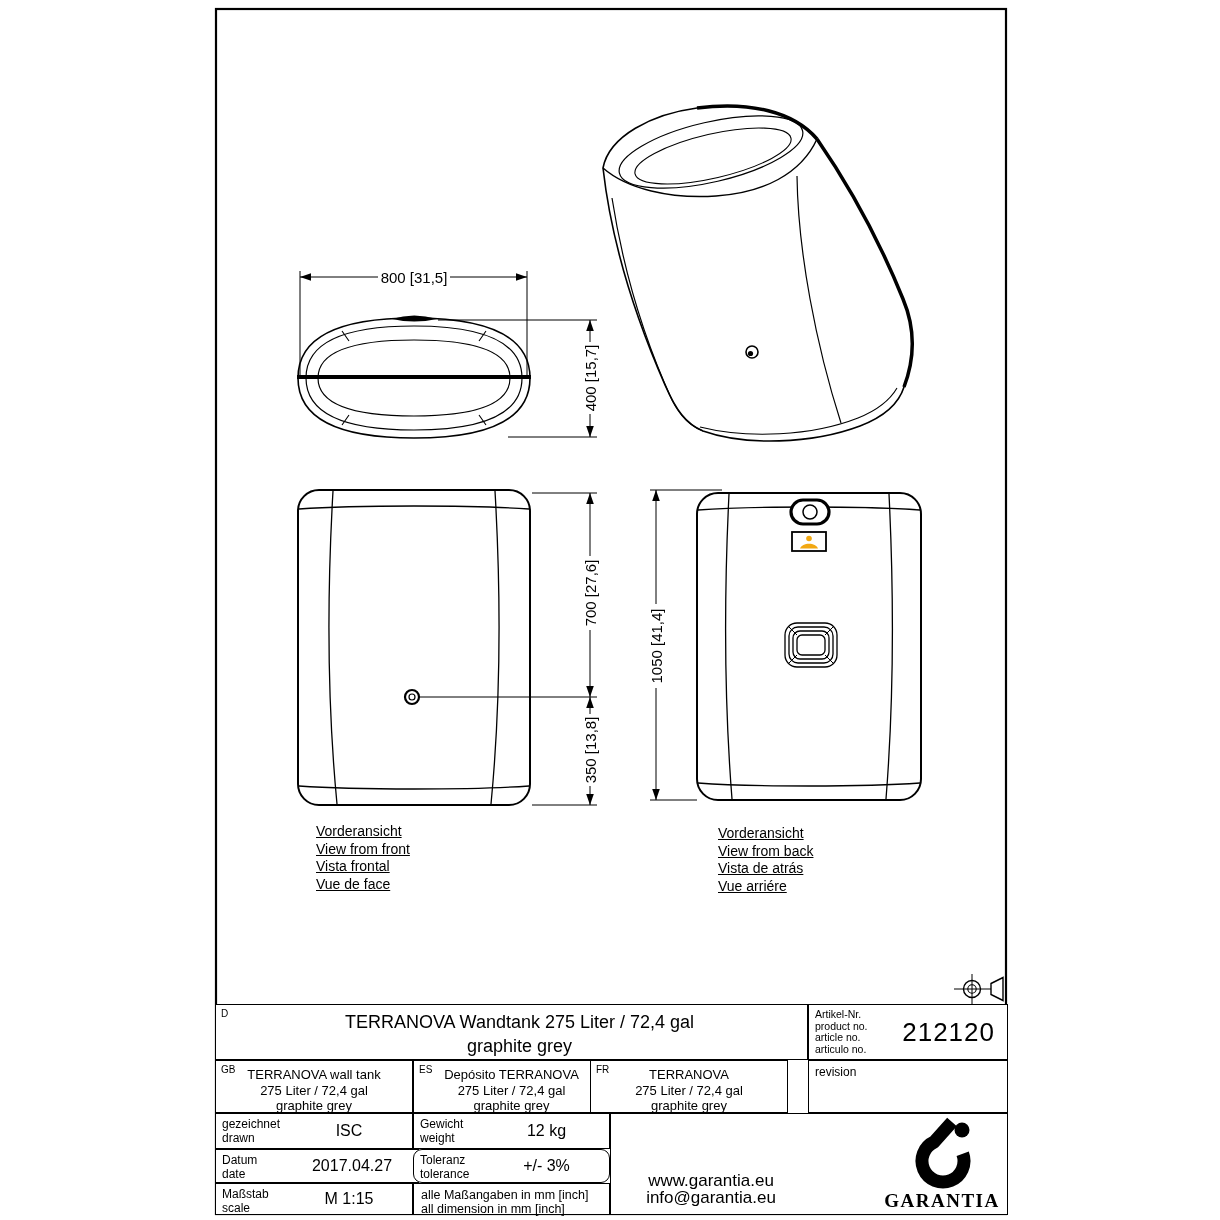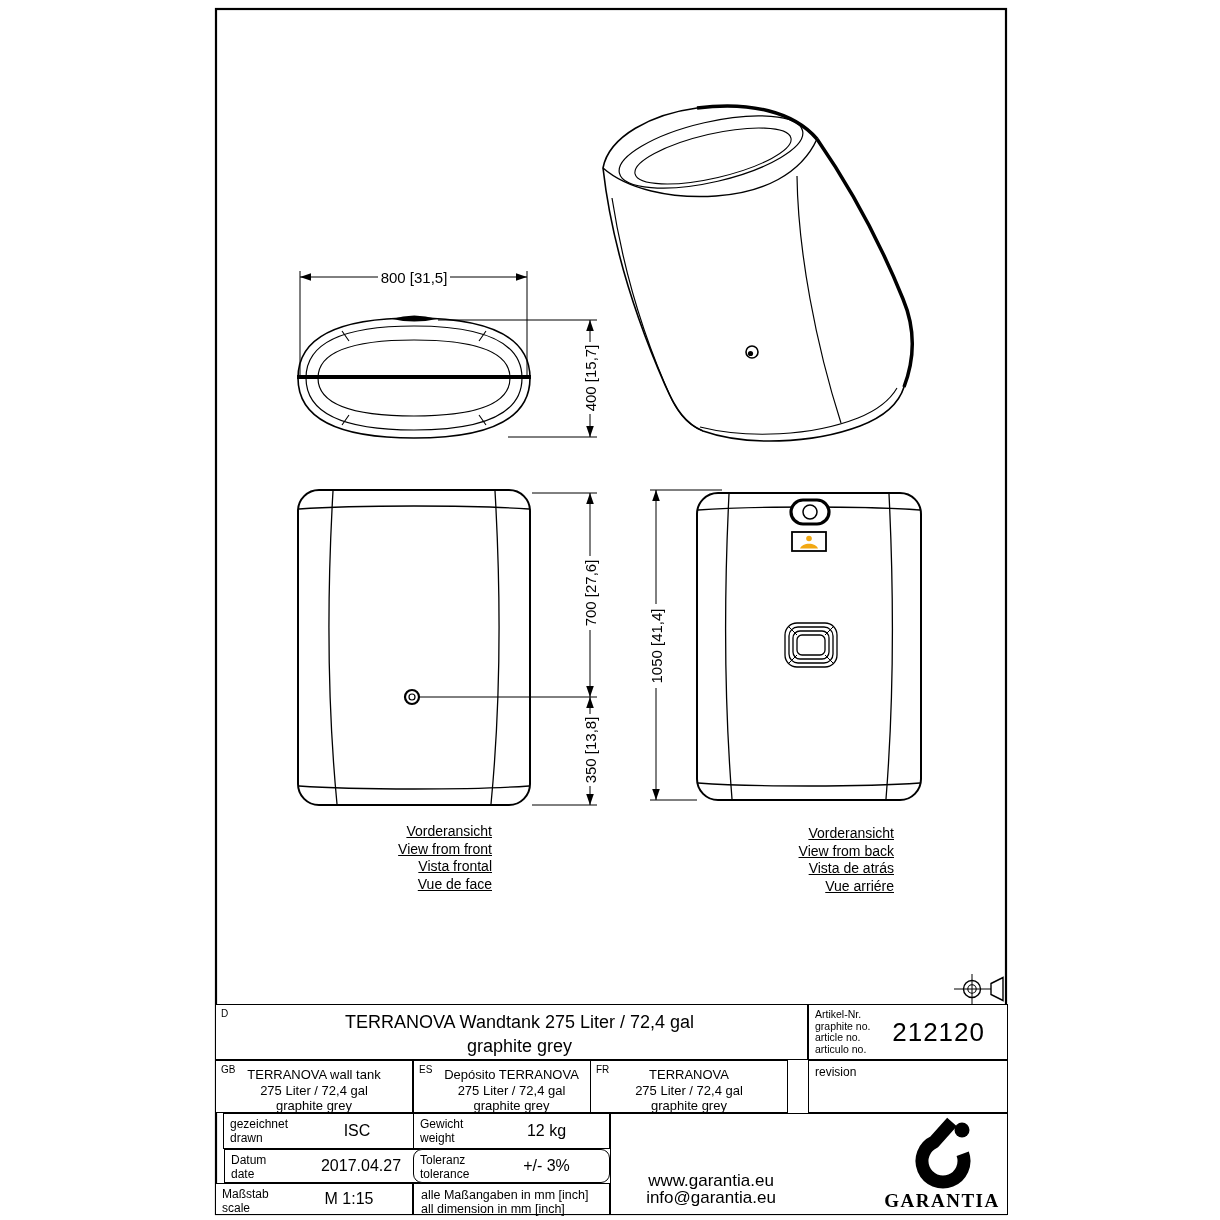--- a/index.html
+++ b/index.html
@@ -1,28 +1,28 @@
 <!DOCTYPE html>
 <html><head>
 <meta charset="utf-8">
 <style>
   html,body{margin:0;padding:0;background:#fff;}
   #sheet{position:relative;width:1220px;height:1220px;background:#fff;overflow:hidden;
          font-family:"Liberation Sans", sans-serif;color:#000;}
   #drawing-svg{position:absolute;left:0;top:0;}
   .dim{font-family:"Liberation Sans", sans-serif;font-size:15px;fill:#000;}
-  .captions{position:absolute;width:176px;text-align:right;font-size:14px;line-height:17.5px;}
+  .captions{position:absolute;width:176px;text-align:left;font-size:14px;line-height:17.5px;}
   .captions span{display:block;text-decoration:underline;}
   
   .cell{position:absolute;border:1px solid #000;box-sizing:border-box;background:#fff;}
   .code{position:absolute;left:5px;top:3px;font-size:10px;}
   .d-title{position:absolute;left:16px;right:0;top:5px;text-align:center;font-size:18px;line-height:24px;}
   .lang-lines{position:absolute;left:0;right:0;top:6px;text-align:center;font-size:13px;line-height:15.5px;}
   .art-labels{position:absolute;left:6px;top:4px;font-size:10.5px;line-height:11.5px;}
-  .art-number{position:absolute;right:22px;top:12px;font-size:26px;letter-spacing:1px;}
+  .art-number{position:absolute;right:12px;top:12px;font-size:26px;letter-spacing:1px;}
   .fld-label{position:absolute;left:6px;top:4px;font-size:12px;line-height:13.5px;}
   .fld-value{position:absolute;left:70px;right:0;top:50%;transform:translateY(-50%);
              text-align:center;font-size:16px;}
   .rev-label{position:absolute;left:6px;top:4px;font-size:12px;}
   .note-lines{position:absolute;left:7px;top:4px;font-size:12.5px;line-height:14px;}
   .contact{position:absolute;left:0;top:58px;width:200px;text-align:center;font-size:17px;line-height:17px;}
   .brand-text{position:absolute;left:268px;top:76px;width:126px;text-align:center;
               font-family:"Liberation Serif", serif;font-weight:bold;font-size:19px;letter-spacing:1.5px;}
   .logo-svg{position:absolute;left:290px;top:2px;}
 </style>
@@ -147,21 +147,21 @@
     <span class="code">D</span>
     <div class="d-title">
       <div>TERRANOVA Wandtank 275 Liter / 72,4 gal</div>
       <div>graphite grey</div>
     </div>
   </div>
 
   <div class="cell" style="left:808px;top:1004px;width:200px;height:56px;">
     <div class="art-labels">
       <div>Artikel-Nr.</div>
-      <div>graphite no.</div>
+      <div>product no.</div>
       <div>article no.</div>
       <div>articulo no.</div>
     </div>
     <span class="art-number">212120</span>
   </div>
 
   <div class="cell" style="left:215px;top:1060px;width:198px;height:53px;padding-left:18px;">
     <span class="code">GB</span>
     <div class="lang-lines">
       <div>TERRANOVA wall tank</div>
@@ -182,36 +182,36 @@
     <div class="lang-lines">
       <div>TERRANOVA</div>
       <div>275 Liter / 72,4 gal</div>
       <div>graphite grey</div>
     </div>
   </div>
   <div class="cell" style="left:808px;top:1060px;width:200px;height:53px;padding-left:36px;">
     <span class="rev-label">revision</span>
   </div>
 
-  <div class="cell" style="left:215px;top:1113px;width:198px;height:36px;margin-left:8px;">
+  <div class="cell" style="left:215px;top:1113px;width:198px;height:36px;">
     <div class="fld-label">
       <div>gezeichnet</div>
       <div>drawn</div>
     </div>
     <span class="fld-value">ISC</span>
   </div>
   <div class="cell" style="left:413px;top:1113px;width:197px;height:36px;">
     <div class="fld-label">
       <div>Gewicht</div>
       <div>weight</div>
     </div>
     <span class="fld-value">12 kg</span>
   </div>
 
-  <div class="cell" style="left:224px;top:1149px;width:204px;height:34px;">
+  <div class="cell" style="left:215px;top:1149px;width:204px;height:34px;">
     <div class="fld-label">
       <div>Datum</div>
       <div>date</div>
     </div>
     <span class="fld-value">2017.04.27</span>
   </div>
   <div class="cell" style="left:413px;top:1149px;width:197px;height:34px;border-radius:9px;">
     <div class="fld-label">
       <div>Toleranz</div>
       <div>tolerance</div>

